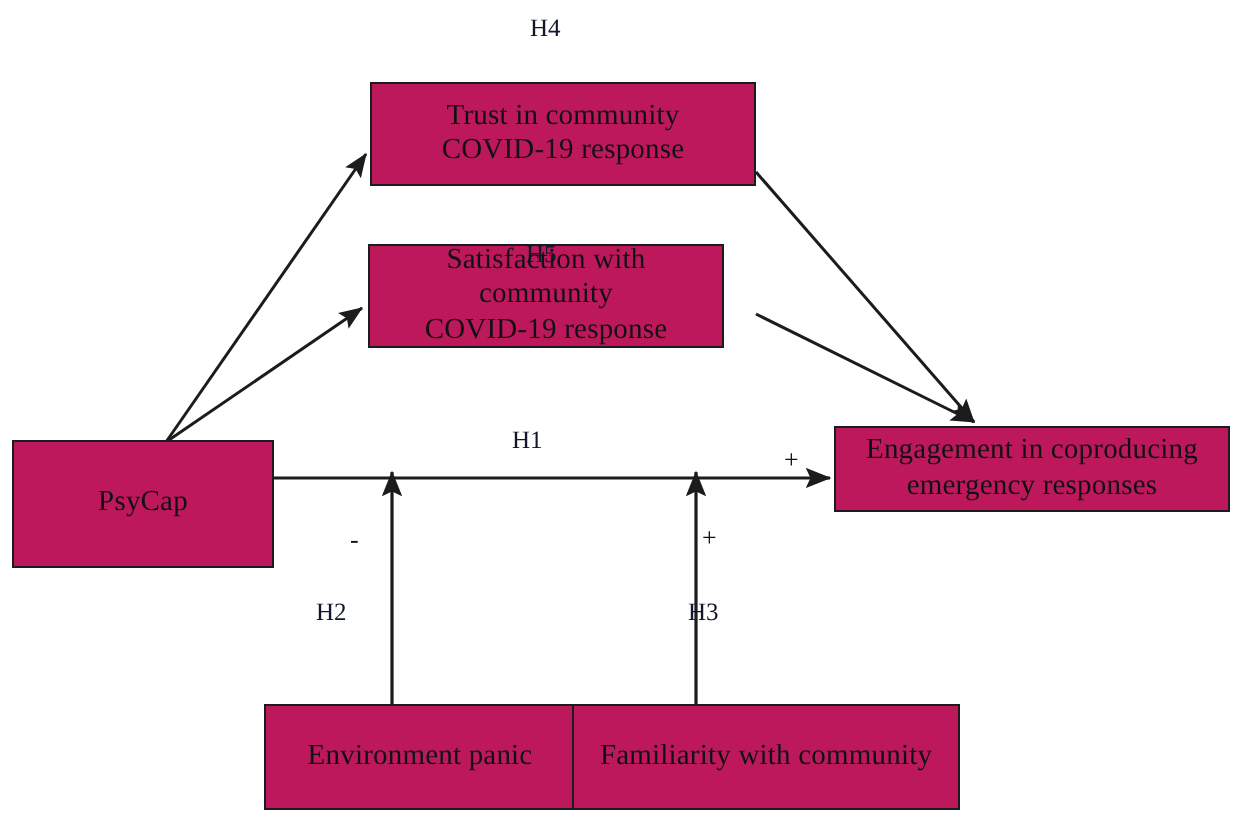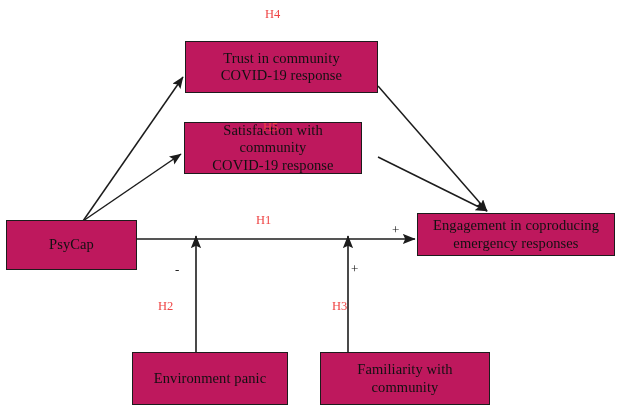--- a/index.html
+++ b/index.html
@@ -35,21 +35,21 @@
     line-height: 1.18;
     font-size: 14.5px;
     color: #111111;
     z-index: 3;
     letter-spacing: 0.1px;
   }
   .node span { display: block; padding: 0 4px; }
   .hlabel {
     position: absolute;
     font-size: 12.5px;
-    color: #ef4444;
+    color: #0f172a;
     z-index: 4;
     white-space: nowrap;
     line-height: 1;
   }
   .sign {
     position: absolute;
     font-size: 13px;
     color: #111111;
     z-index: 4;
     white-space: nowrap;
@@ -91,48 +91,48 @@
       </span>
   </div>
 
   <div class="node" style="left:184px; top:122px; width:178px; height:52px;">
     <span>
         <span>Satisfaction with community</span>
         <span>COVID-19 response</span>
       </span>
   </div>
 
-  <div class="node" style="left:6px; top:220px; width:131px; height:50px;">
+  <div class="node" style="left:6px; top:220px; width:131px; height:64px;">
     <span>
         <span>PsyCap</span>
       </span>
   </div>
 
   <div class="node" style="left:417px; top:213px; width:198px; height:43px;">
     <span>
         <span>Engagement in coproducing</span>
         <span>emergency responses</span>
       </span>
   </div>
 
   <div class="node" style="left:132px; top:352px; width:156px; height:53px;">
     <span>
         <span>Environment panic</span>
       </span>
   </div>
 
-  <div class="node" style="left:320px; top:352px; width:170px; height:53px;">
+  <div class="node" style="left:286px; top:352px; width:194px; height:53px;">
     <span>
         <span>Familiarity with community</span>
       </span>
   </div>
 
   <div class="hlabel" style="left:265px; top:8px;">H4</div>
   <div class="hlabel" style="left:263px; top:121px;">H5</div>
   <div class="hlabel" style="left:256px; top:214px;">H1</div>
   <div class="hlabel" style="left:158px; top:300px;text-align:center;">H2</div>
-  <div class="hlabel" style="left:332px; top:300px;">H3</div>
+  <div class="hlabel" style="left:344px; top:300px;">H3</div>
 
   <div class="sign" style="left:392px; top:223px;">+</div>
   <div class="sign" style="left:175px; top:263px;">-</div>
   <div class="sign" style="left:351px; top:262px;">+</div>
 
 </div>
 
 </body></html>

